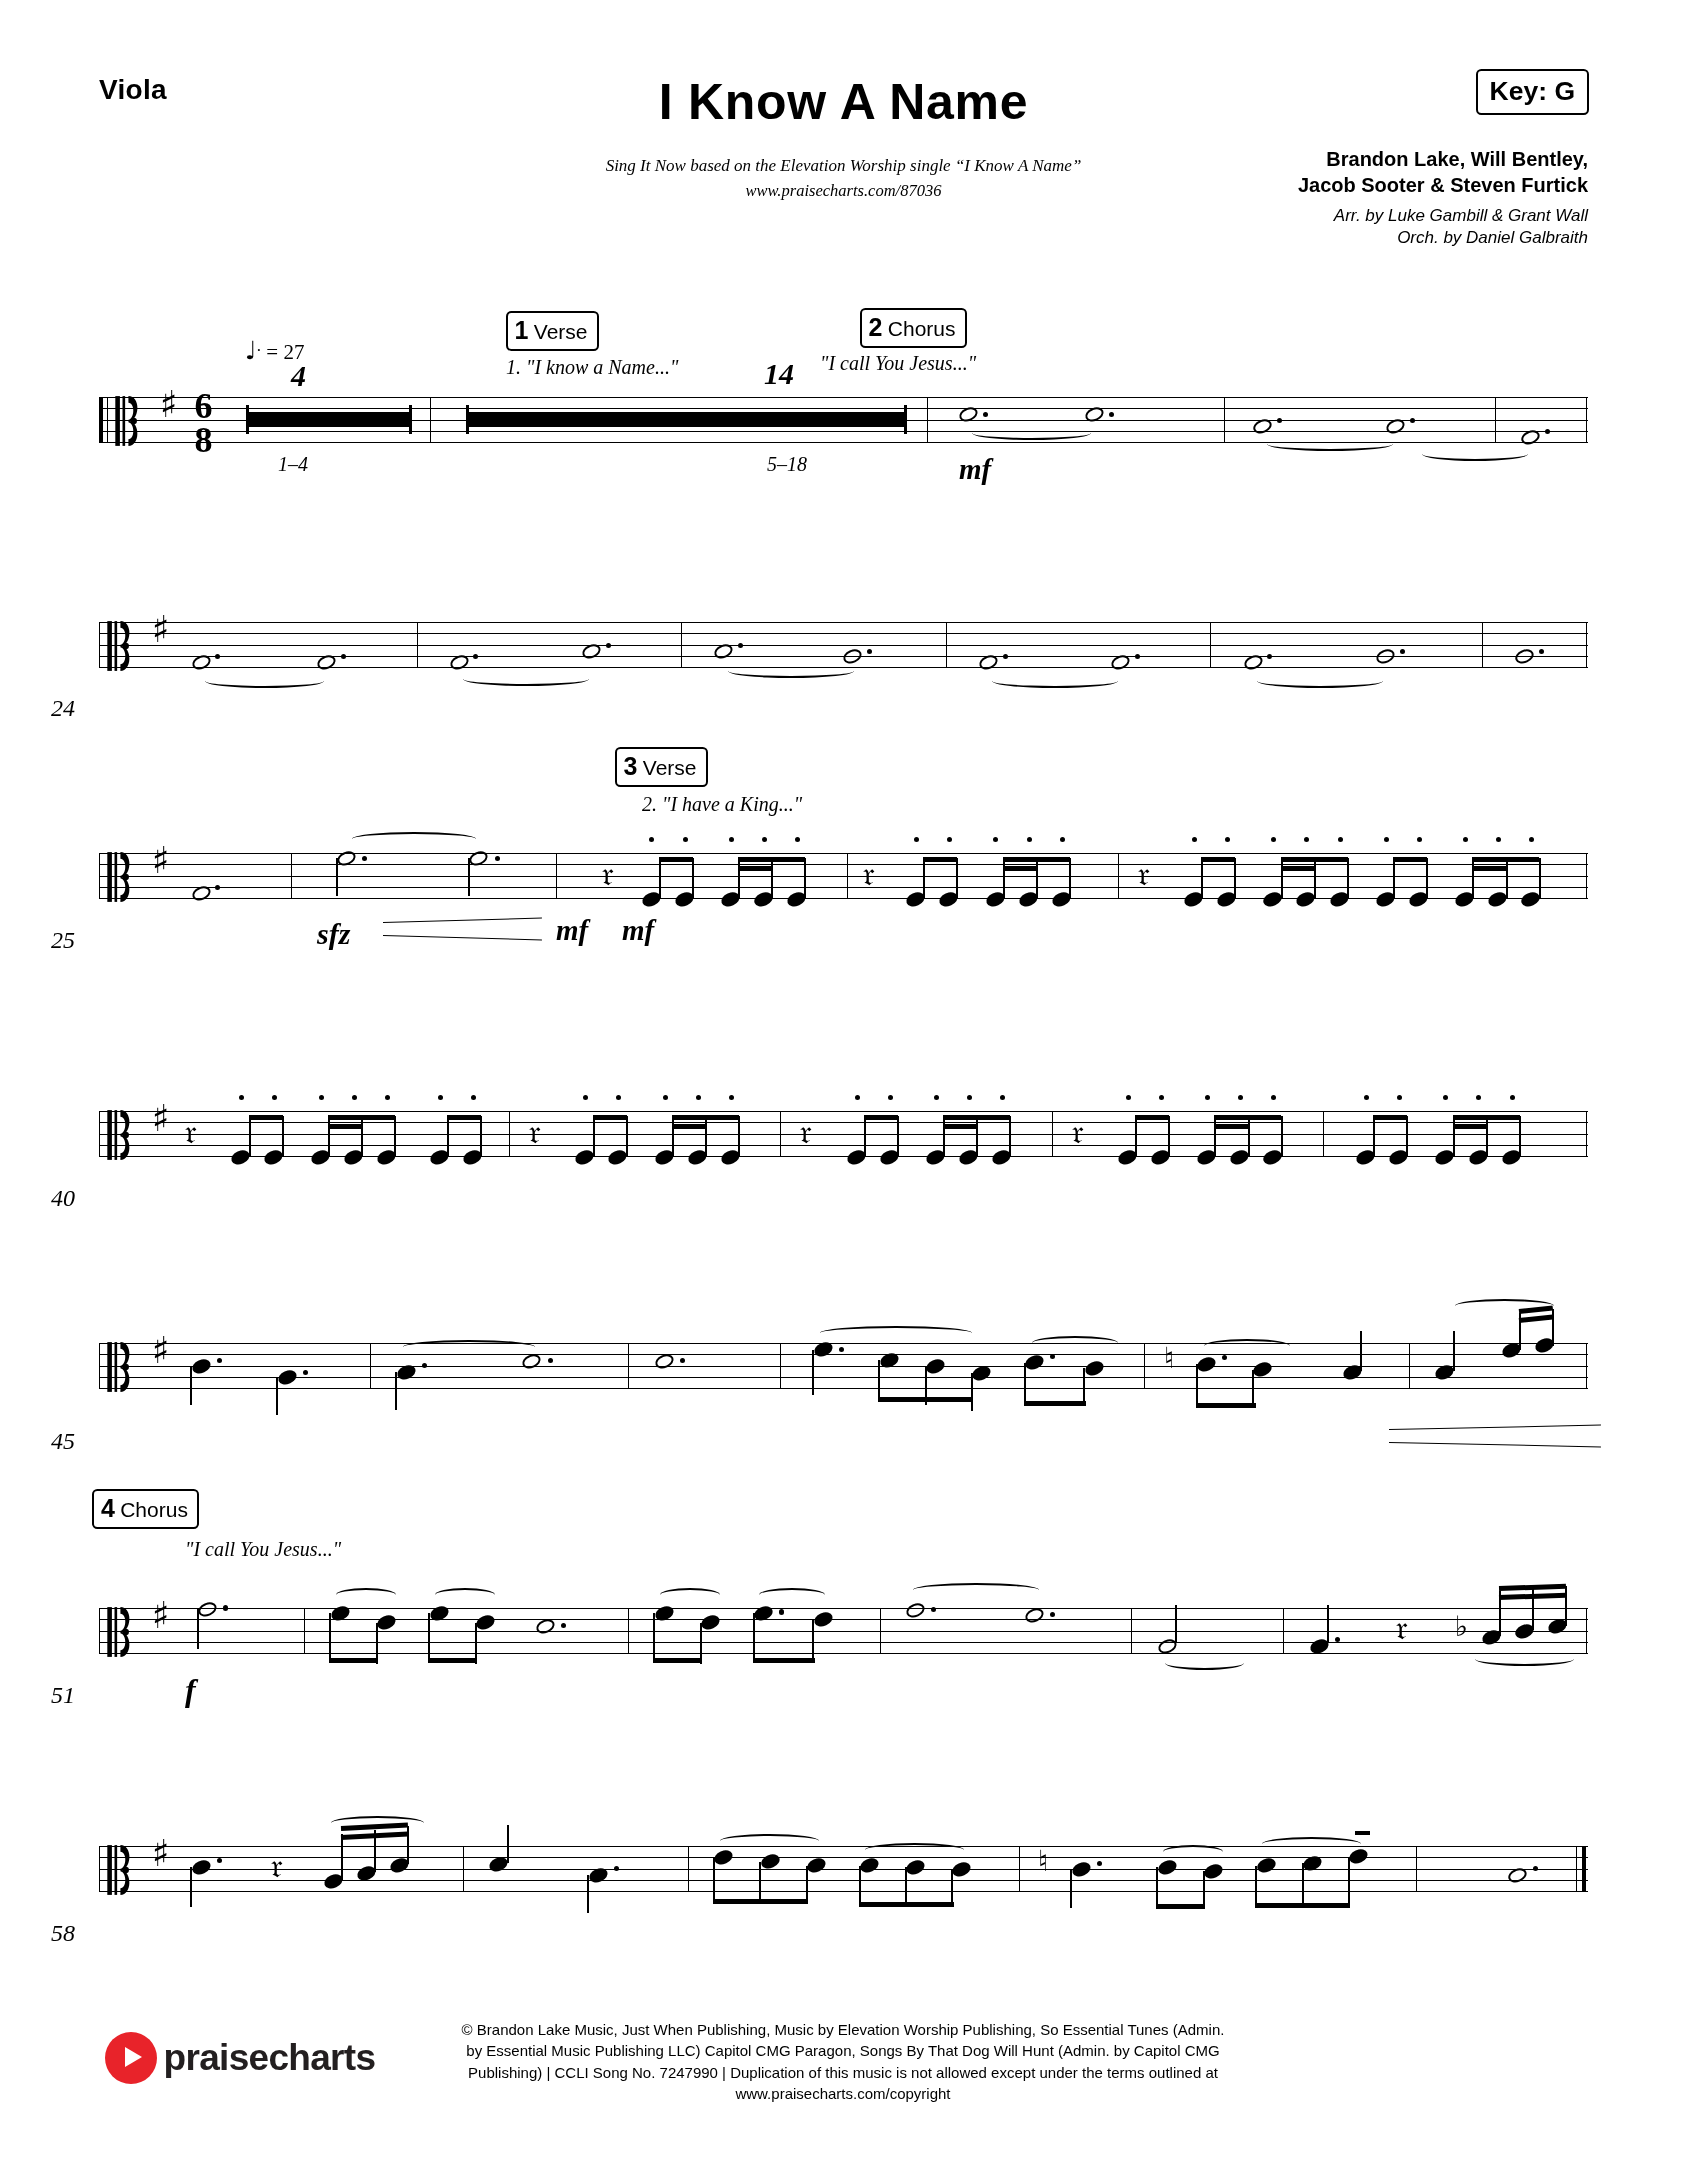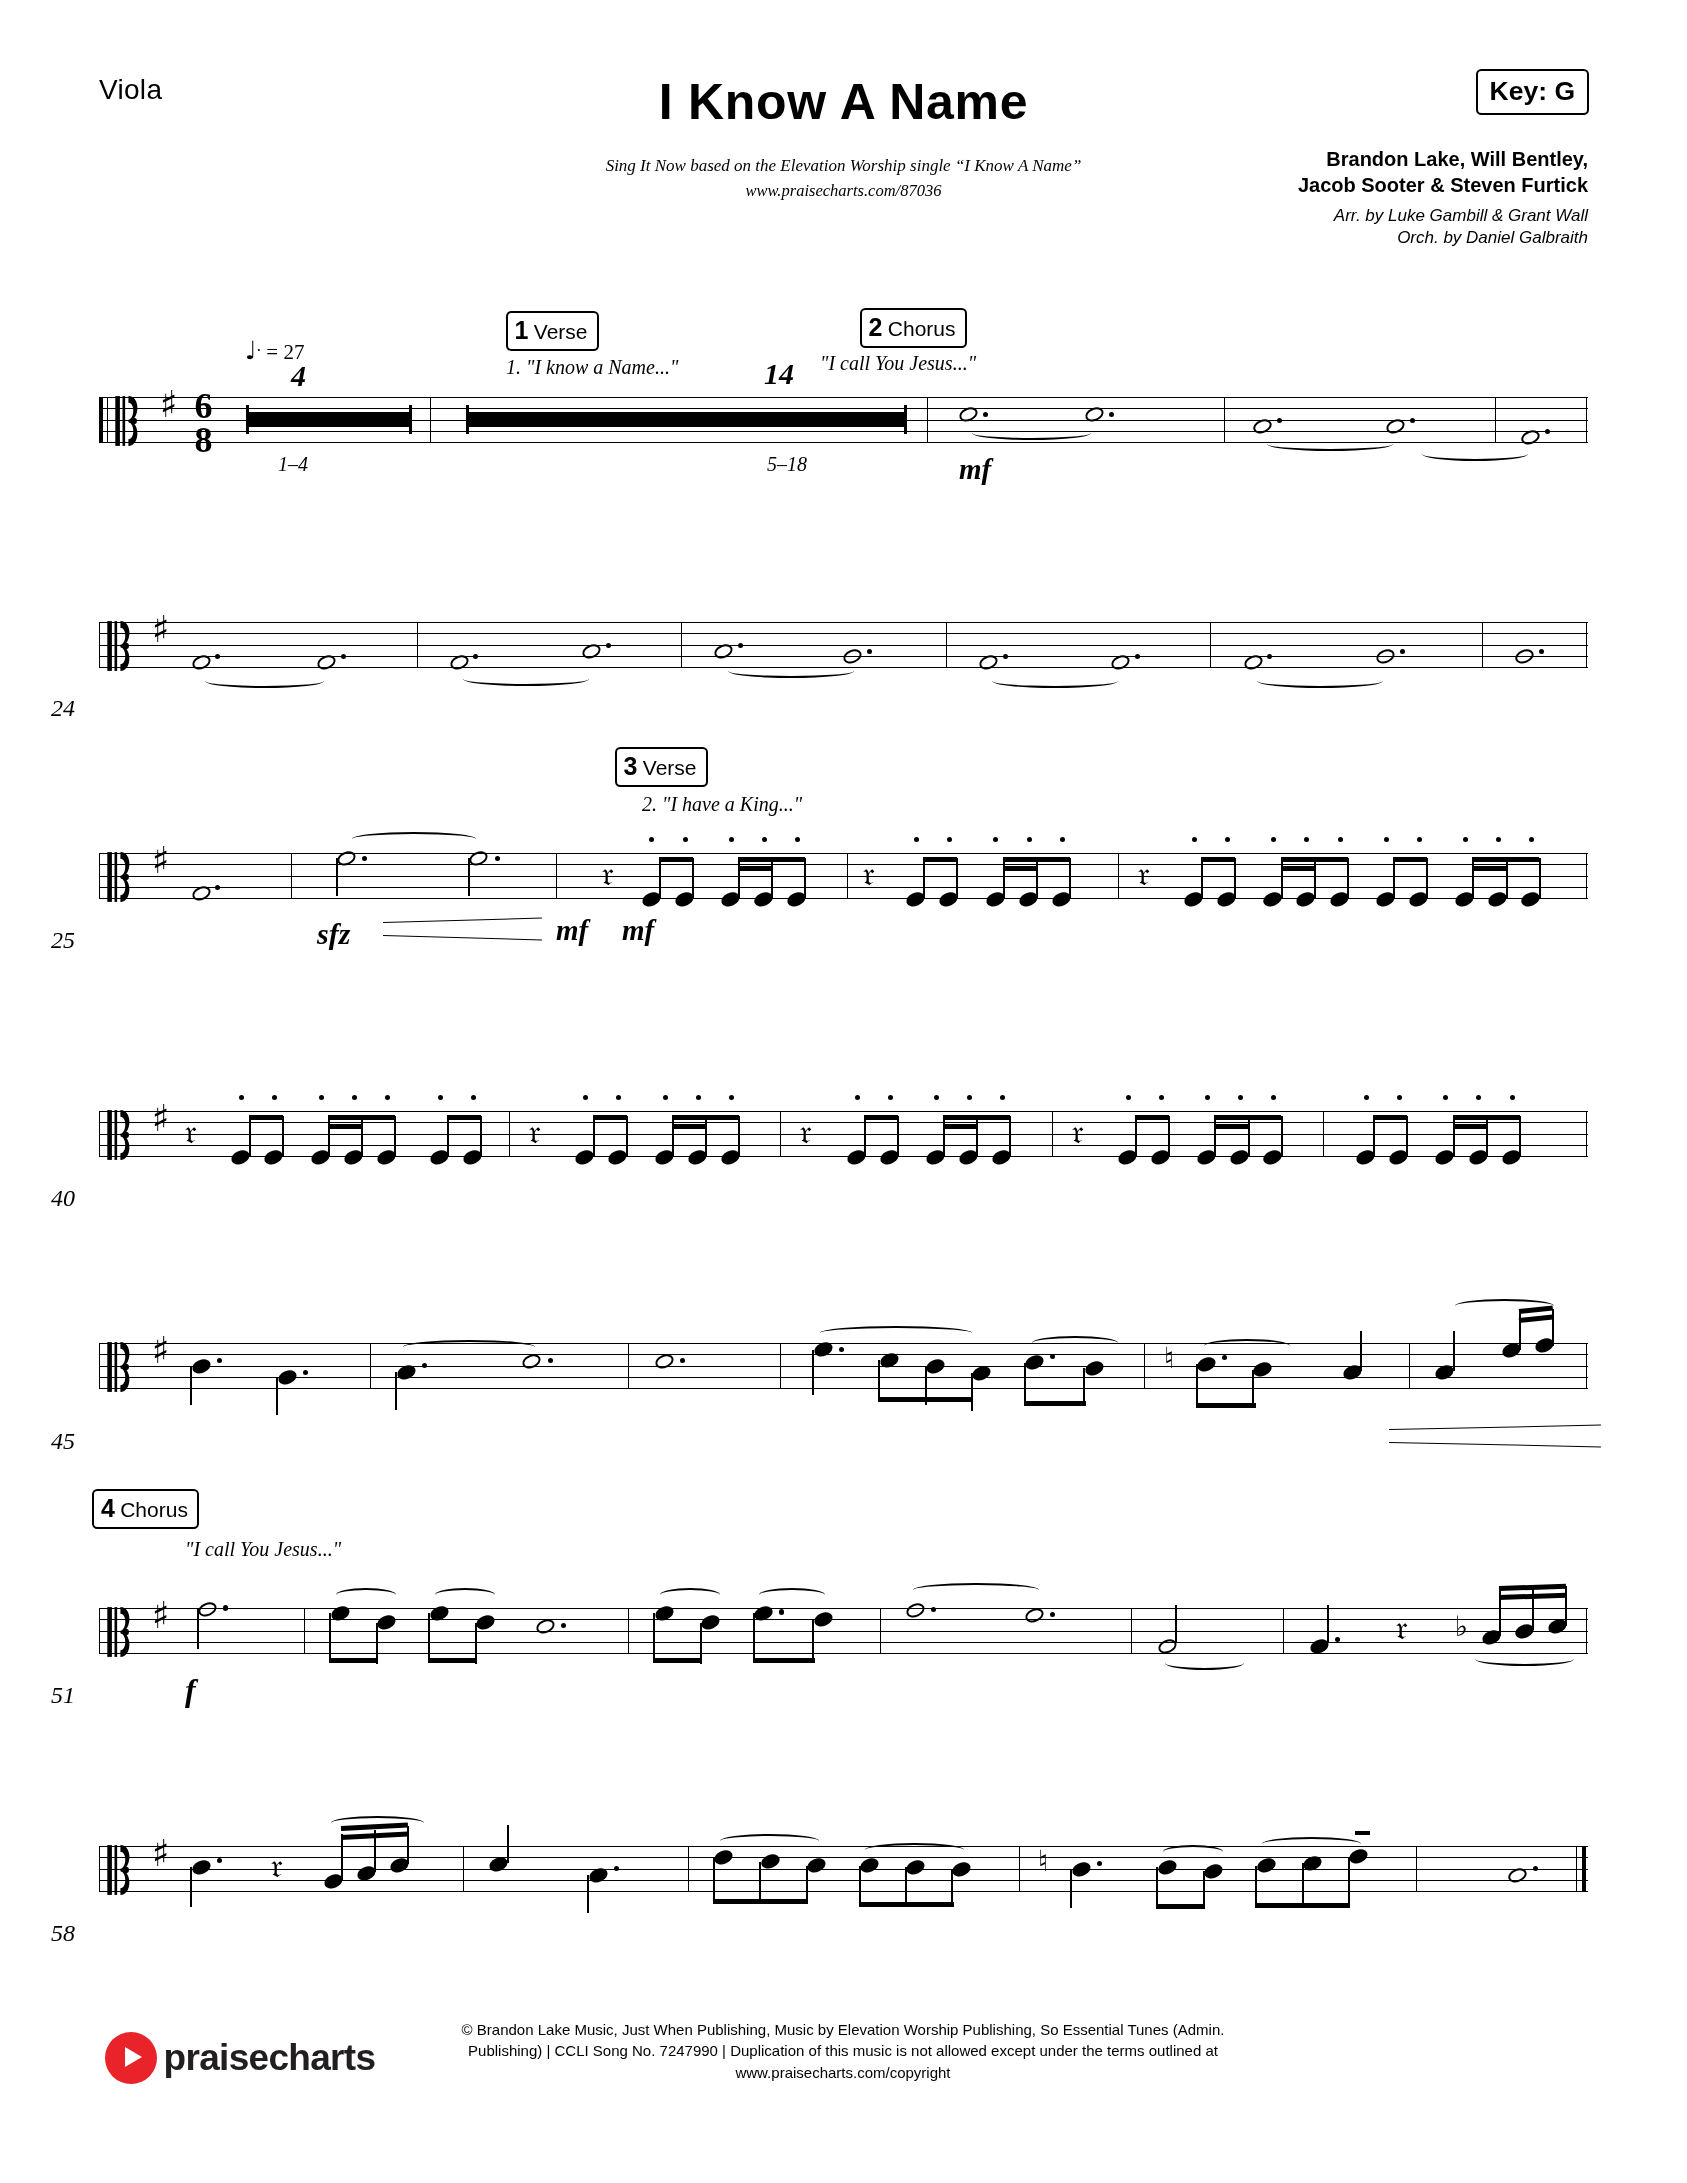--- a/index.html
+++ b/index.html
@@ -23,21 +23,21 @@
     height: 2183px;
   }
 
   
   .instrument {
     position: absolute;
     left: 99px;
     top: 74px;
     font-family: "Liberation Sans", sans-serif;
     font-size: 28px;
-    font-weight: normal;
+    font-weight: bold;
     letter-spacing: 0.3px;
   }
   .song-title {
     position: absolute;
     left: 0; right: 0;
     top: 73px;
     text-align: center;
     font-family: "Liberation Sans", sans-serif;
     font-size: 50px;
     font-weight: bold;
@@ -1083,18 +1083,19 @@
     <div class="measure-num" style="left:-48px; top:74px;">58</div>
   </div>
 
   <div class="logo">
     <div class="logo-mark"></div>
     <div class="logo-text">praisecharts</div>
   </div>
 
   <div class="footer-text">
     <div>© Brandon Lake Music, Just When Publishing, Music by Elevation Worship Publishing, So Essential Tunes (Admin.</div>
+    <div>by Essential Music Publishing LLC) Capitol CMG Paragon, Songs By That Dog Will Hunt (Admin. by Capitol CMG</div>
     <div>Publishing)  |  CCLI Song No. 7247990  |  Duplication of this music is not allowed except under the terms outlined at</div>
     <div>www.praisecharts.com/copyright</div>
   </div>
 
 </div>
 
 
 </body></html>

